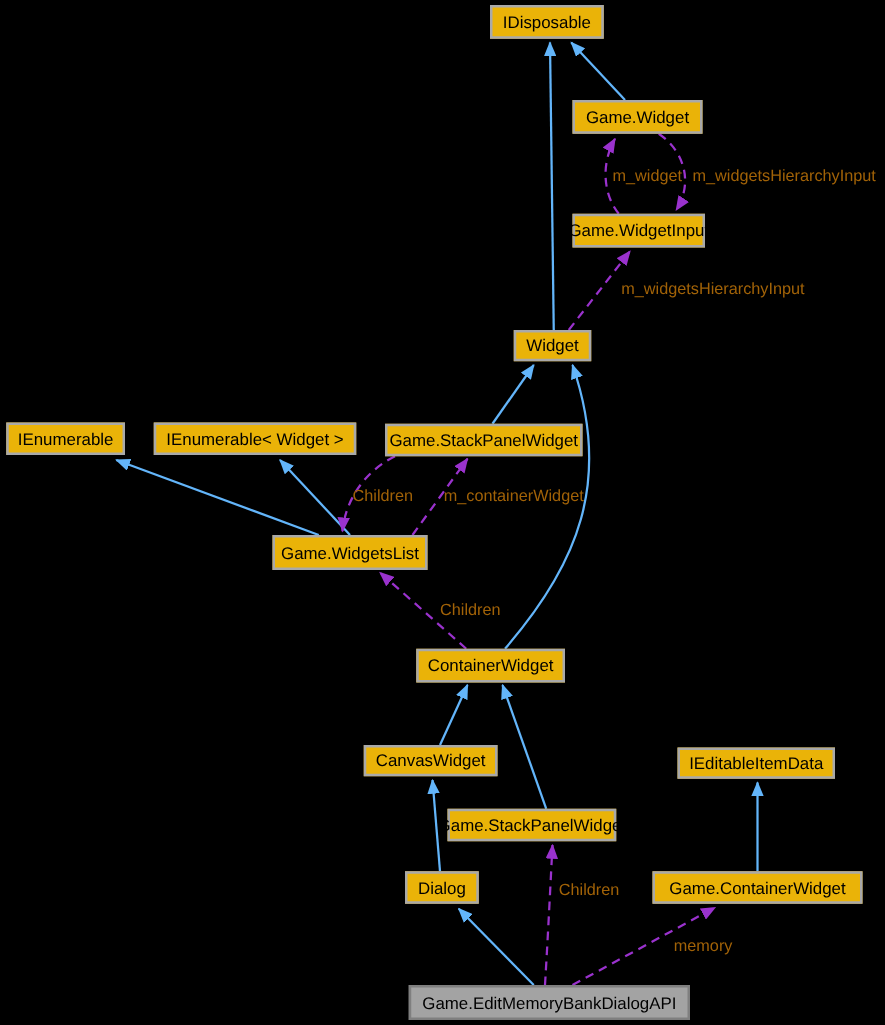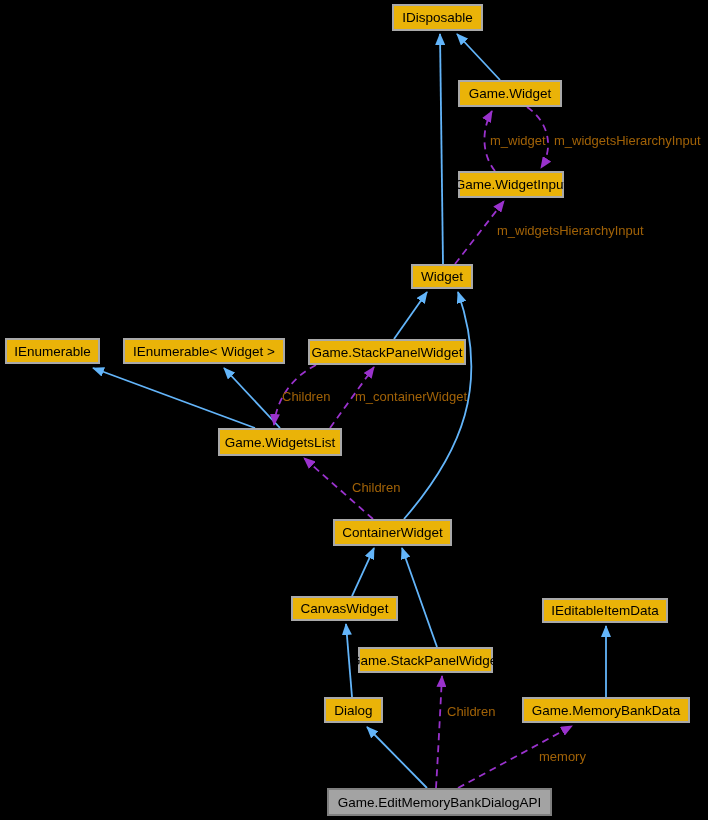--- a/index.html
+++ b/index.html
@@ -64,21 +64,21 @@
   <div class="node" style="left:411px;top:264px;width:62px;height:25px">Widget</div>
   <div class="node" style="left:5px;top:338px;width:95px;height:26px">IEnumerable</div>
   <div class="node" style="left:123px;top:338px;width:162px;height:26px">IEnumerable&lt; Widget &gt;</div>
   <div class="node" style="left:308px;top:339px;width:158px;height:26px">Game.StackPanelWidget</div>
   <div class="node" style="left:218px;top:428px;width:124px;height:28px">Game.WidgetsList</div>
   <div class="node" style="left:333px;top:519px;width:119px;height:27px">ContainerWidget</div>
   <div class="node" style="left:291px;top:596px;width:107px;height:25px">CanvasWidget</div>
   <div class="node" style="left:542px;top:598px;width:126px;height:25px">IEditableItemData</div>
   <div class="node" style="left:358px;top:647px;width:135px;height:26px">Game.StackPanelWidget</div>
   <div class="node" style="left:324px;top:697px;width:59px;height:26px">Dialog</div>
-  <div class="node" style="left:522px;top:697px;width:168px;height:26px">Game.MemoryBankData</div>
+  <div class="node" style="left:522px;top:697px;width:168px;height:26px">Game.ContainerWidget</div>
   <div class="node highlight" style="left:327px;top:788px;width:225px;height:28px">Game.EditMemoryBankDialogAPI</div>
 
   <div class="elabel" style="left:490px;top:133px">m_widget</div>
   <div class="elabel" style="left:554px;top:133px">m_widgetsHierarchyInput</div>
   <div class="elabel" style="left:497px;top:223px">m_widgetsHierarchyInput</div>
   <div class="elabel" style="left:282px;top:389px">Children</div>
   <div class="elabel" style="left:355px;top:389px">m_containerWidget</div>
   <div class="elabel" style="left:352px;top:480px">Children</div>
   <div class="elabel" style="left:447px;top:704px">Children</div>
   <div class="elabel" style="left:539px;top:749px">memory</div>

